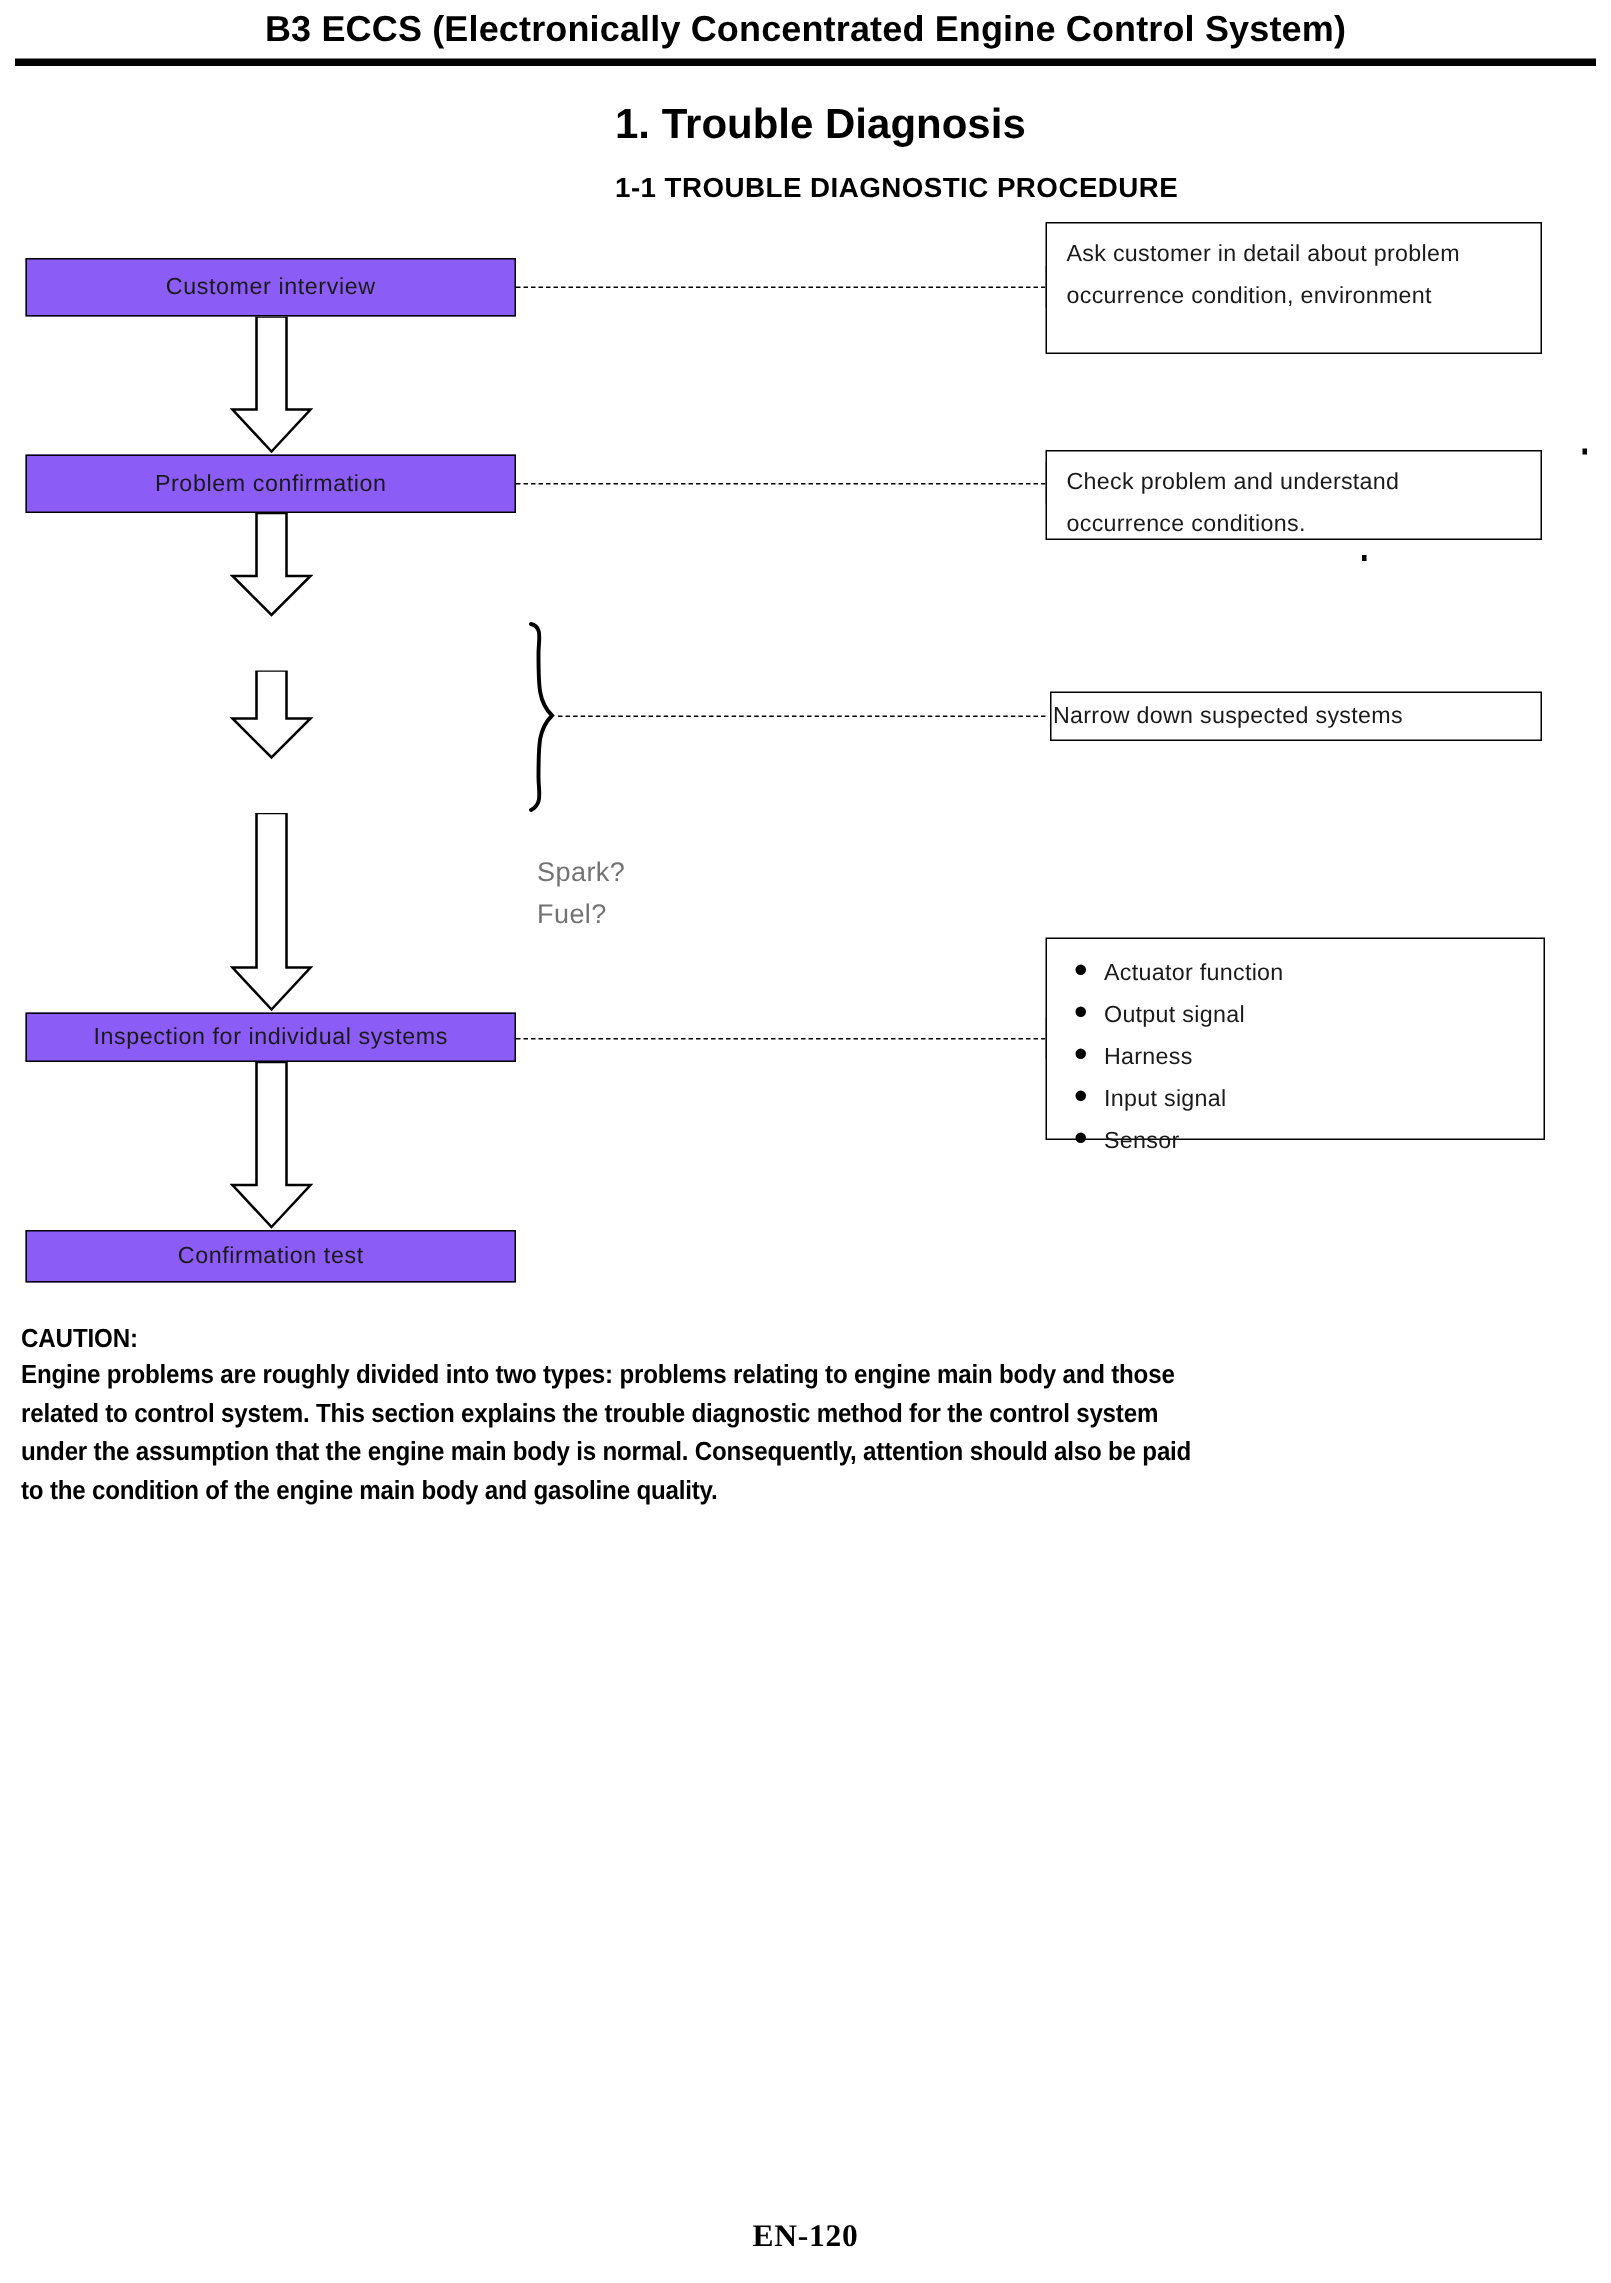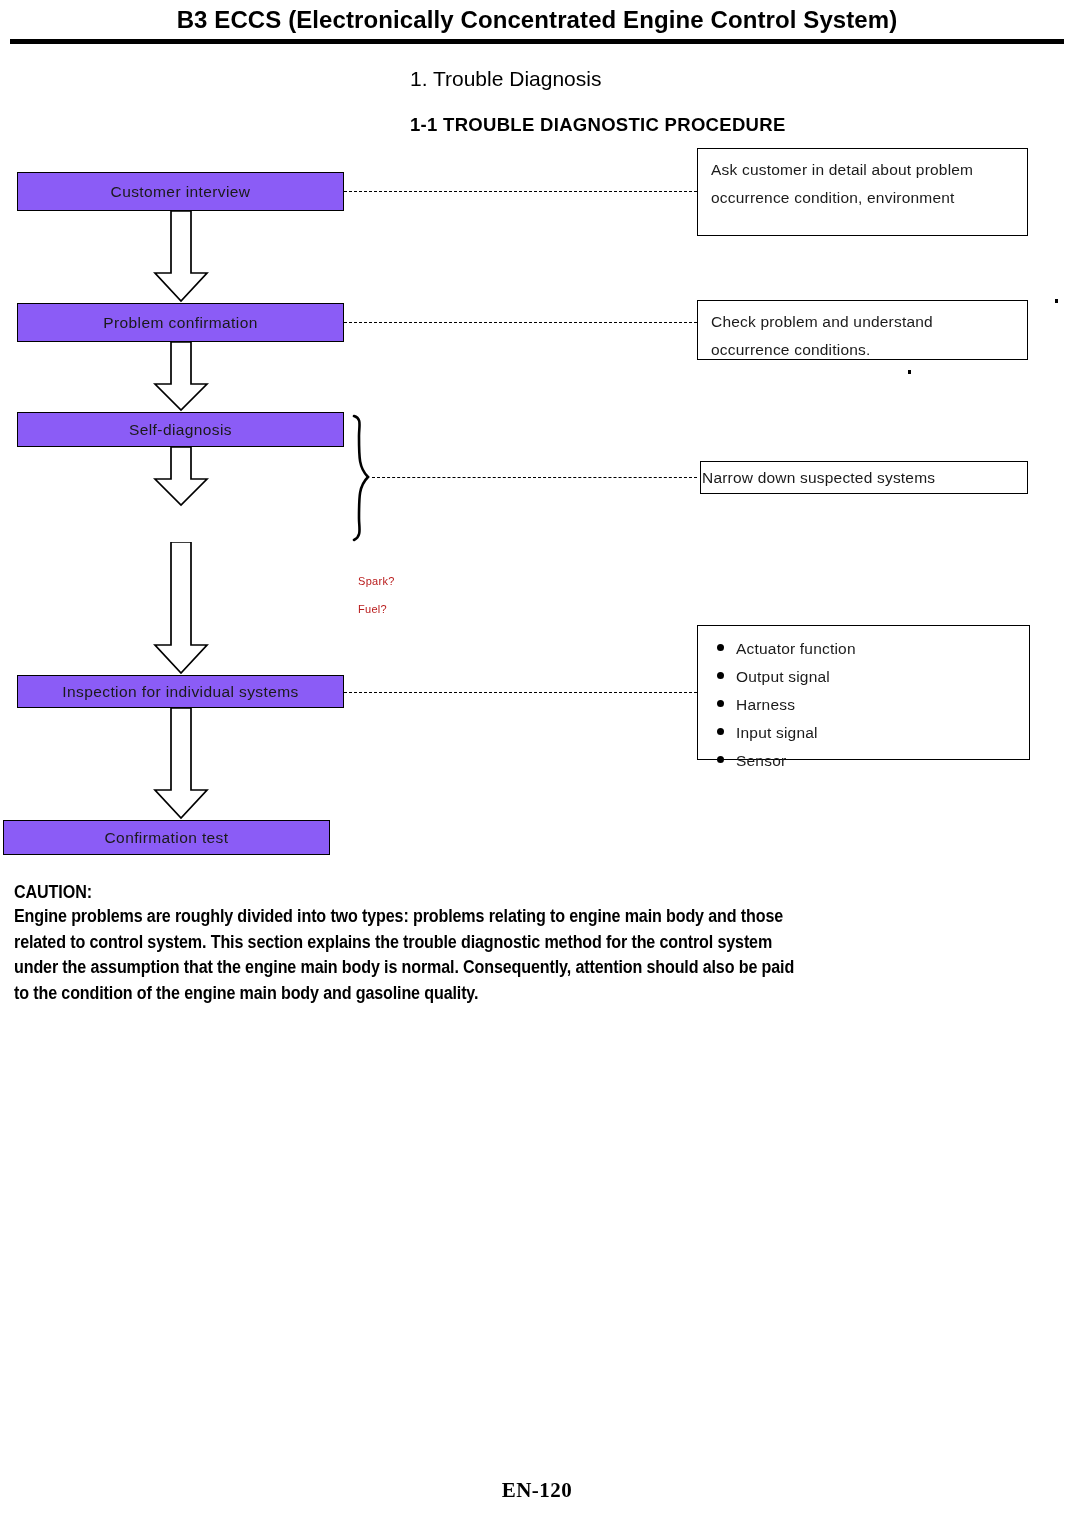--- a/index.html
+++ b/index.html
@@ -43,22 +43,22 @@
     width: 1054px;
     height: 5px;
     background: #000000;
   }
 
   
   #section-title {
     position: absolute;
     left: 410px;
     top: 67px;
-    font-size: 21px;
-    font-weight: normal;
+    font-size: 28px;
+    font-weight: bold;
     white-space: nowrap;
   }
   #subsection-title {
     position: absolute;
     left: 410px;
     top: 114px;
     font-size: 18.5px;
     font-weight: bold;
     letter-spacing: 0.3px;
     white-space: nowrap;
@@ -141,24 +141,24 @@
   }
 
   
   .brace {
     position: absolute;
   }
   .brace svg { display: block; }
 
   .side-note {
     position: absolute;
-    font-size: 11px;
+    font-size: 18px;
     letter-spacing: 0.3px;
     line-height: 27px;
-    color: #b91c1c;
+    color: #737373;
     white-space: nowrap;
   }
 
   
   .speck {
     position: absolute;
     background: #000000;
   }
 
   
@@ -217,30 +217,27 @@
 <div id="flowchart">
 
   <div class="fc-box" style="left:17px; top:172px; width:327px; height:39px;">
     <span>Customer interview</span>
   </div>
 
   <div class="fc-box" style="left:17px; top:303px; width:327px; height:39px;">
     <span>Problem confirmation</span>
   </div>
 
-  <div class="fc-box" style="left:17px; top:412px; width:327px; height:35px;">
-    <span>Self-diagnosis</span>
-  </div>
 
 
   <div class="fc-box" style="left:17px; top:675px; width:327px; height:33px;">
     <span>Inspection for individual systems</span>
   </div>
 
-  <div class="fc-box" style="left:3px; top:820px; width:327px; height:35px;">
+  <div class="fc-box" style="left:17px; top:820px; width:327px; height:35px;">
     <span>Confirmation test</span>
   </div>
 
   <div class="down-arrow" style="left:153px; top:211px;">
     <svg width="56" height="92" viewBox="0 0 56 92">
       <polygon points="18,0 38,0 38,62 54,62 28,90 2,62 18,62" fill="#ffffff" stroke="#000000" stroke-width="1.7"></polygon>
     </svg>
   </div>
 
   <div class="down-arrow" style="left:153px; top:342px;">

